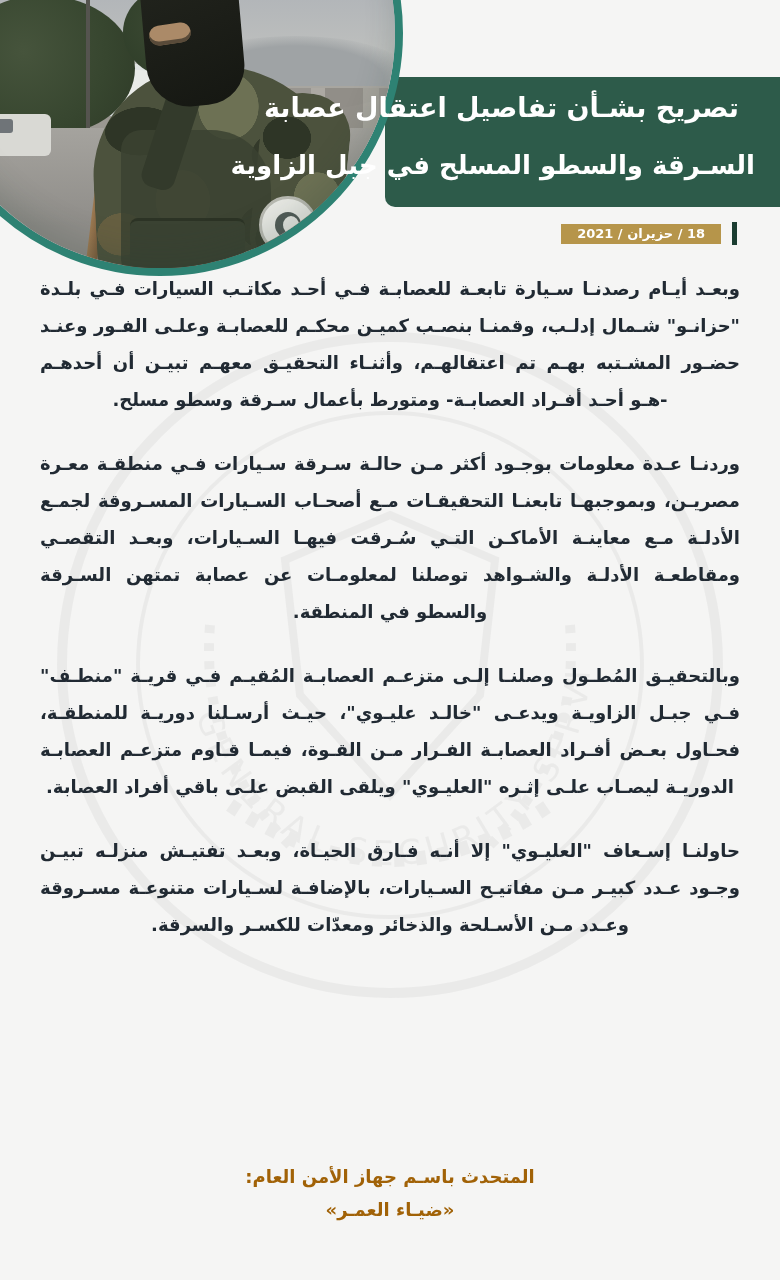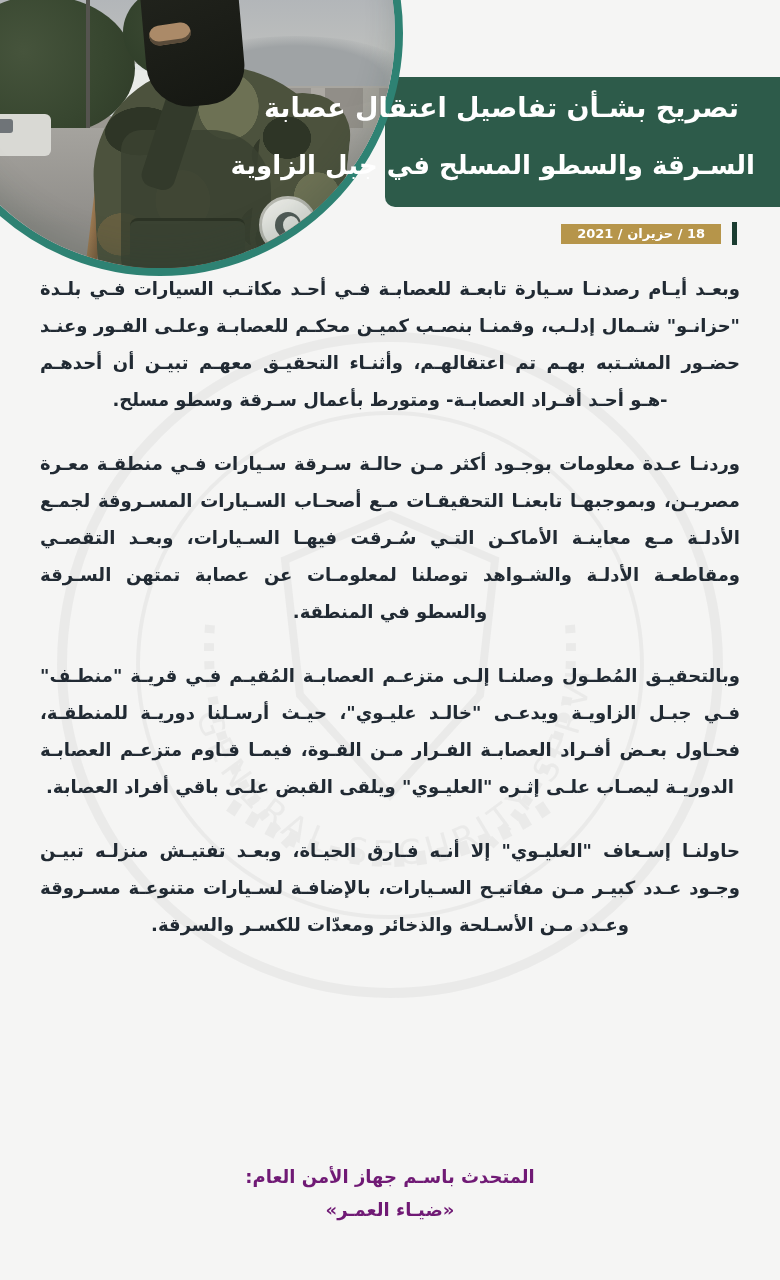--- a/index.html
+++ b/index.html
@@ -79,21 +79,21 @@
   
   .watermark{position:absolute;left:50px;top:325px;width:680px;height:680px;opacity:.05;z-index:0;}
 
   
   .statement{position:absolute;left:40px;right:40px;top:270px;z-index:3;direction:rtl;}
   .statement p{margin:0 0 27px 0;font-size:18px;line-height:37px;font-weight:bold;color:#212a33;
         text-align:justify;text-align-last:center;}
 
   
   .signature{position:absolute;left:0;right:0;top:1160px;text-align:center;z-index:3;
-        direction:rtl;color:#701a75;font-weight:bold;font-size:18px;line-height:33px;}
+        direction:rtl;color:#a16207;font-weight:bold;font-size:18px;line-height:33px;}
 </style>
 </head>
 <body>
 
 <div class="page">
 
   <svg class="watermark" viewBox="0 0 680 680">
     <circle cx="340" cy="340" r="328" fill="none" stroke="#333" stroke-width="10"></circle>
     <circle cx="340" cy="340" r="252" fill="none" stroke="#333" stroke-width="4"></circle>
     <path d="M340 190 L445 235 L430 370 L340 470 L250 370 L235 235 Z" fill="none" stroke="#333" stroke-width="8"></path>

